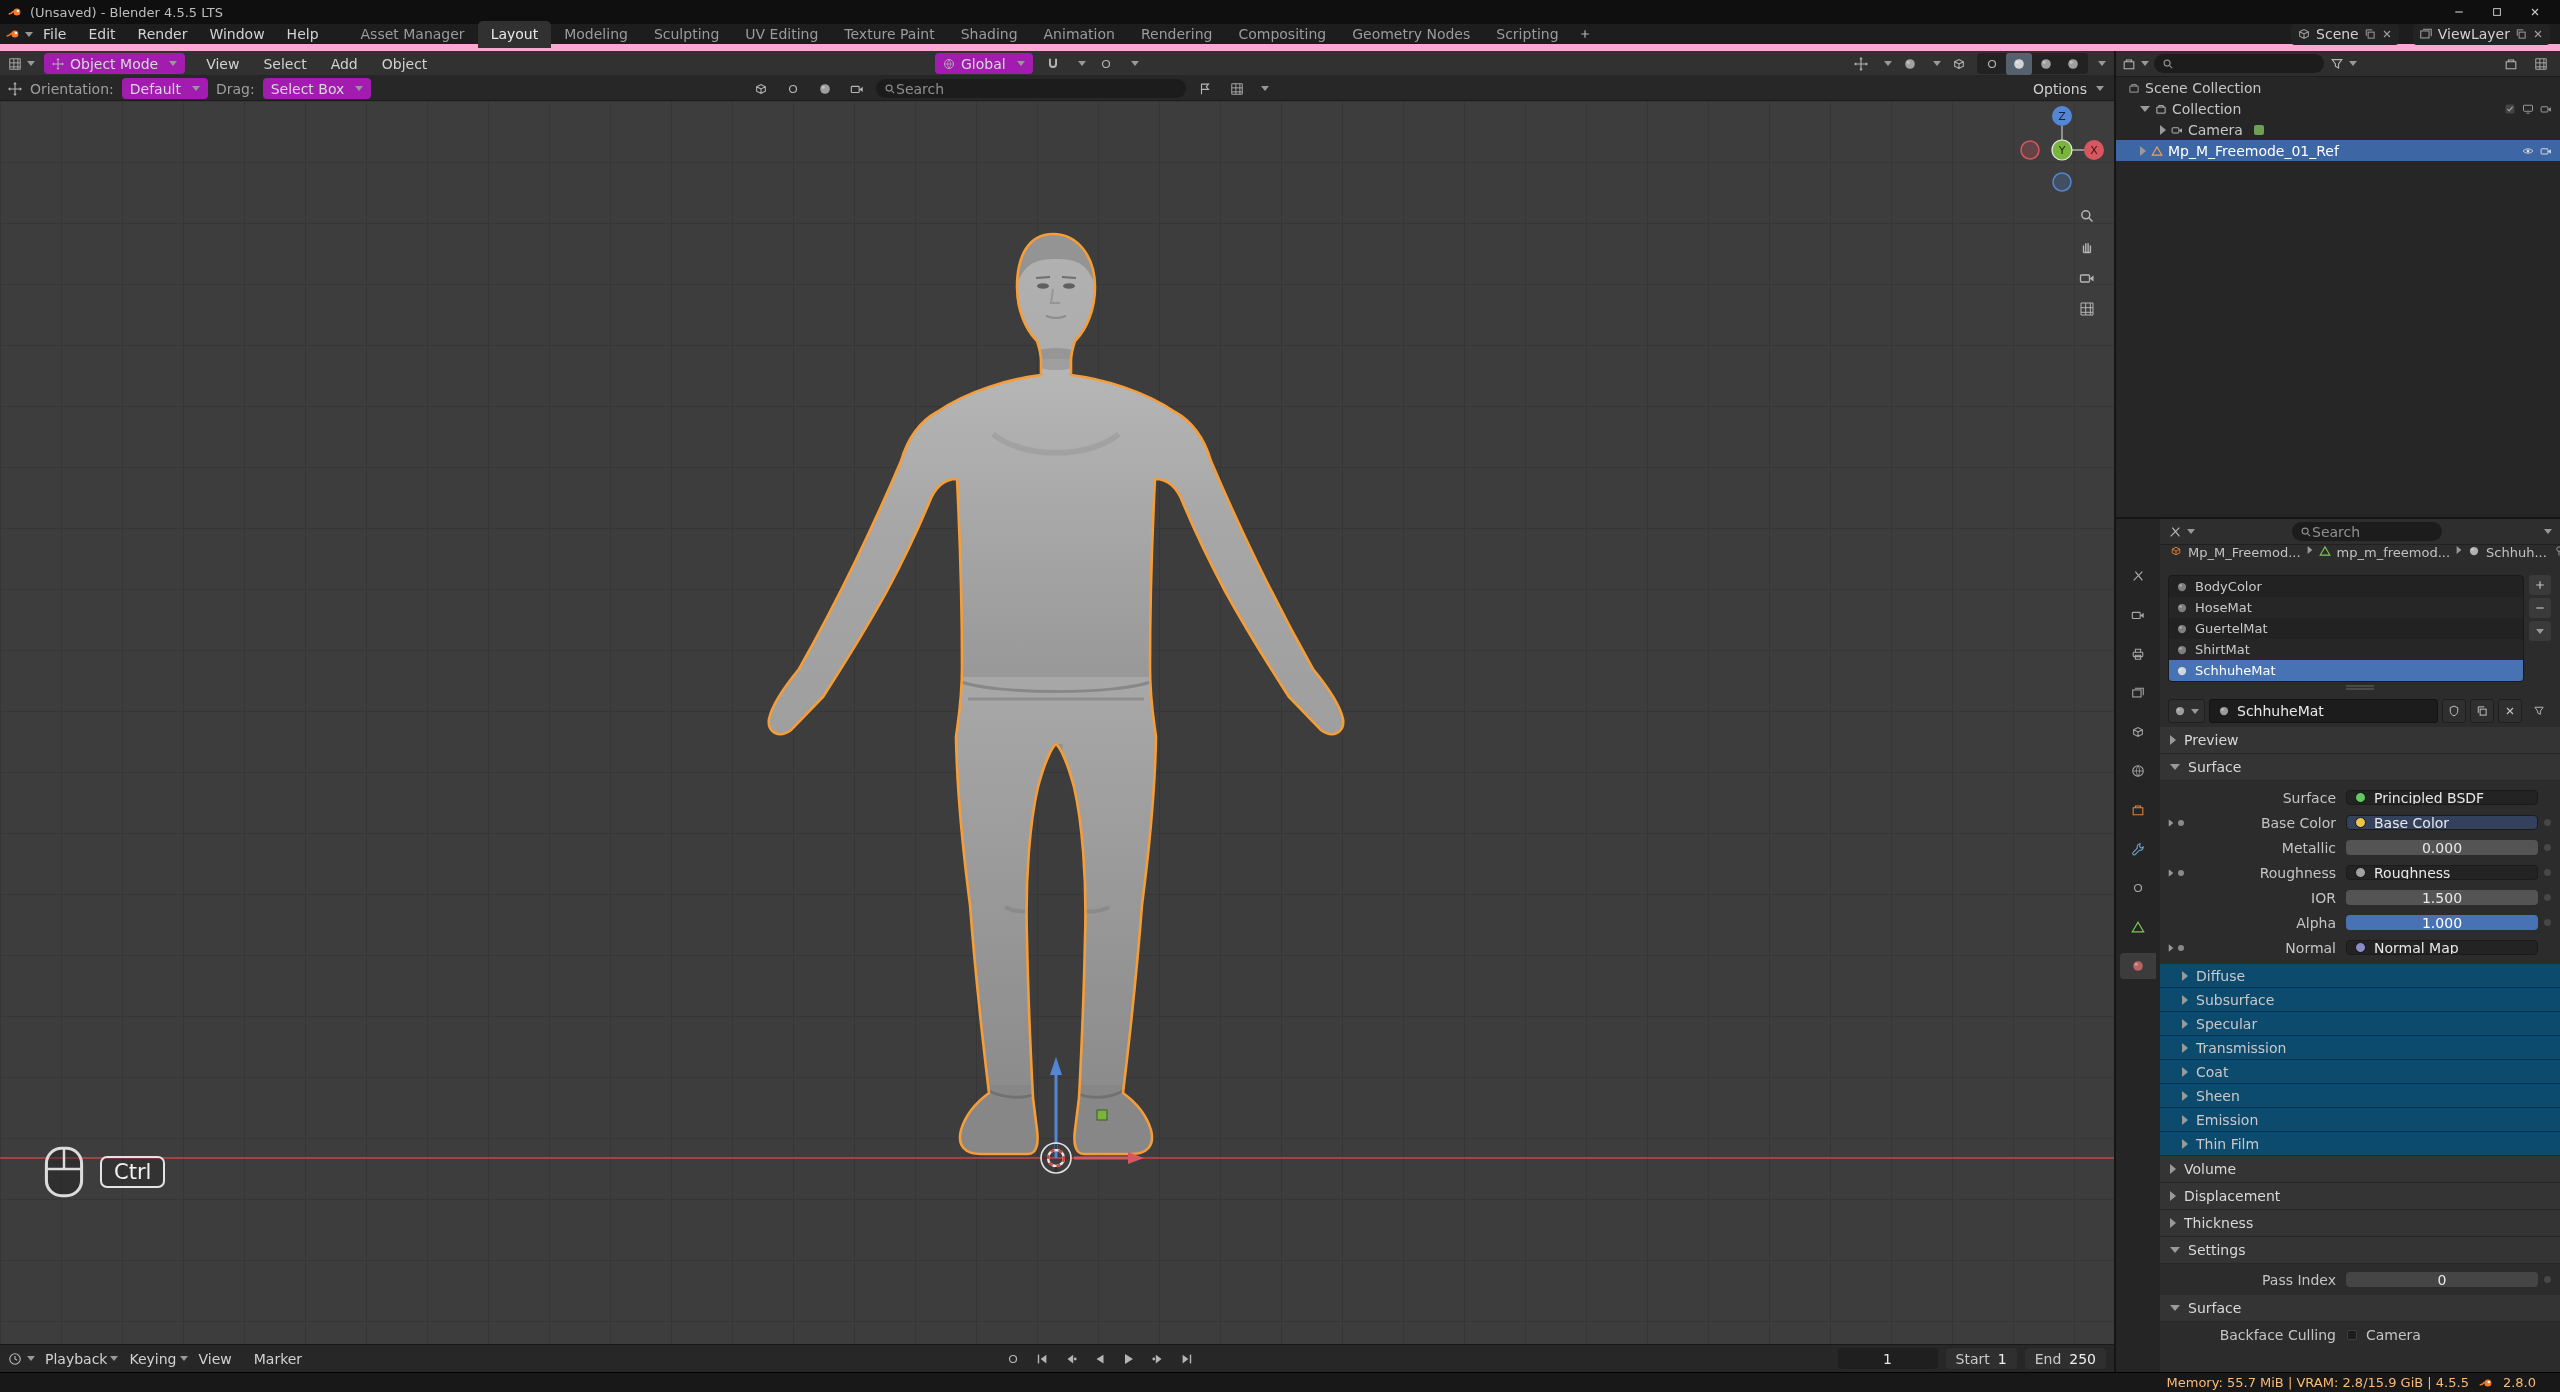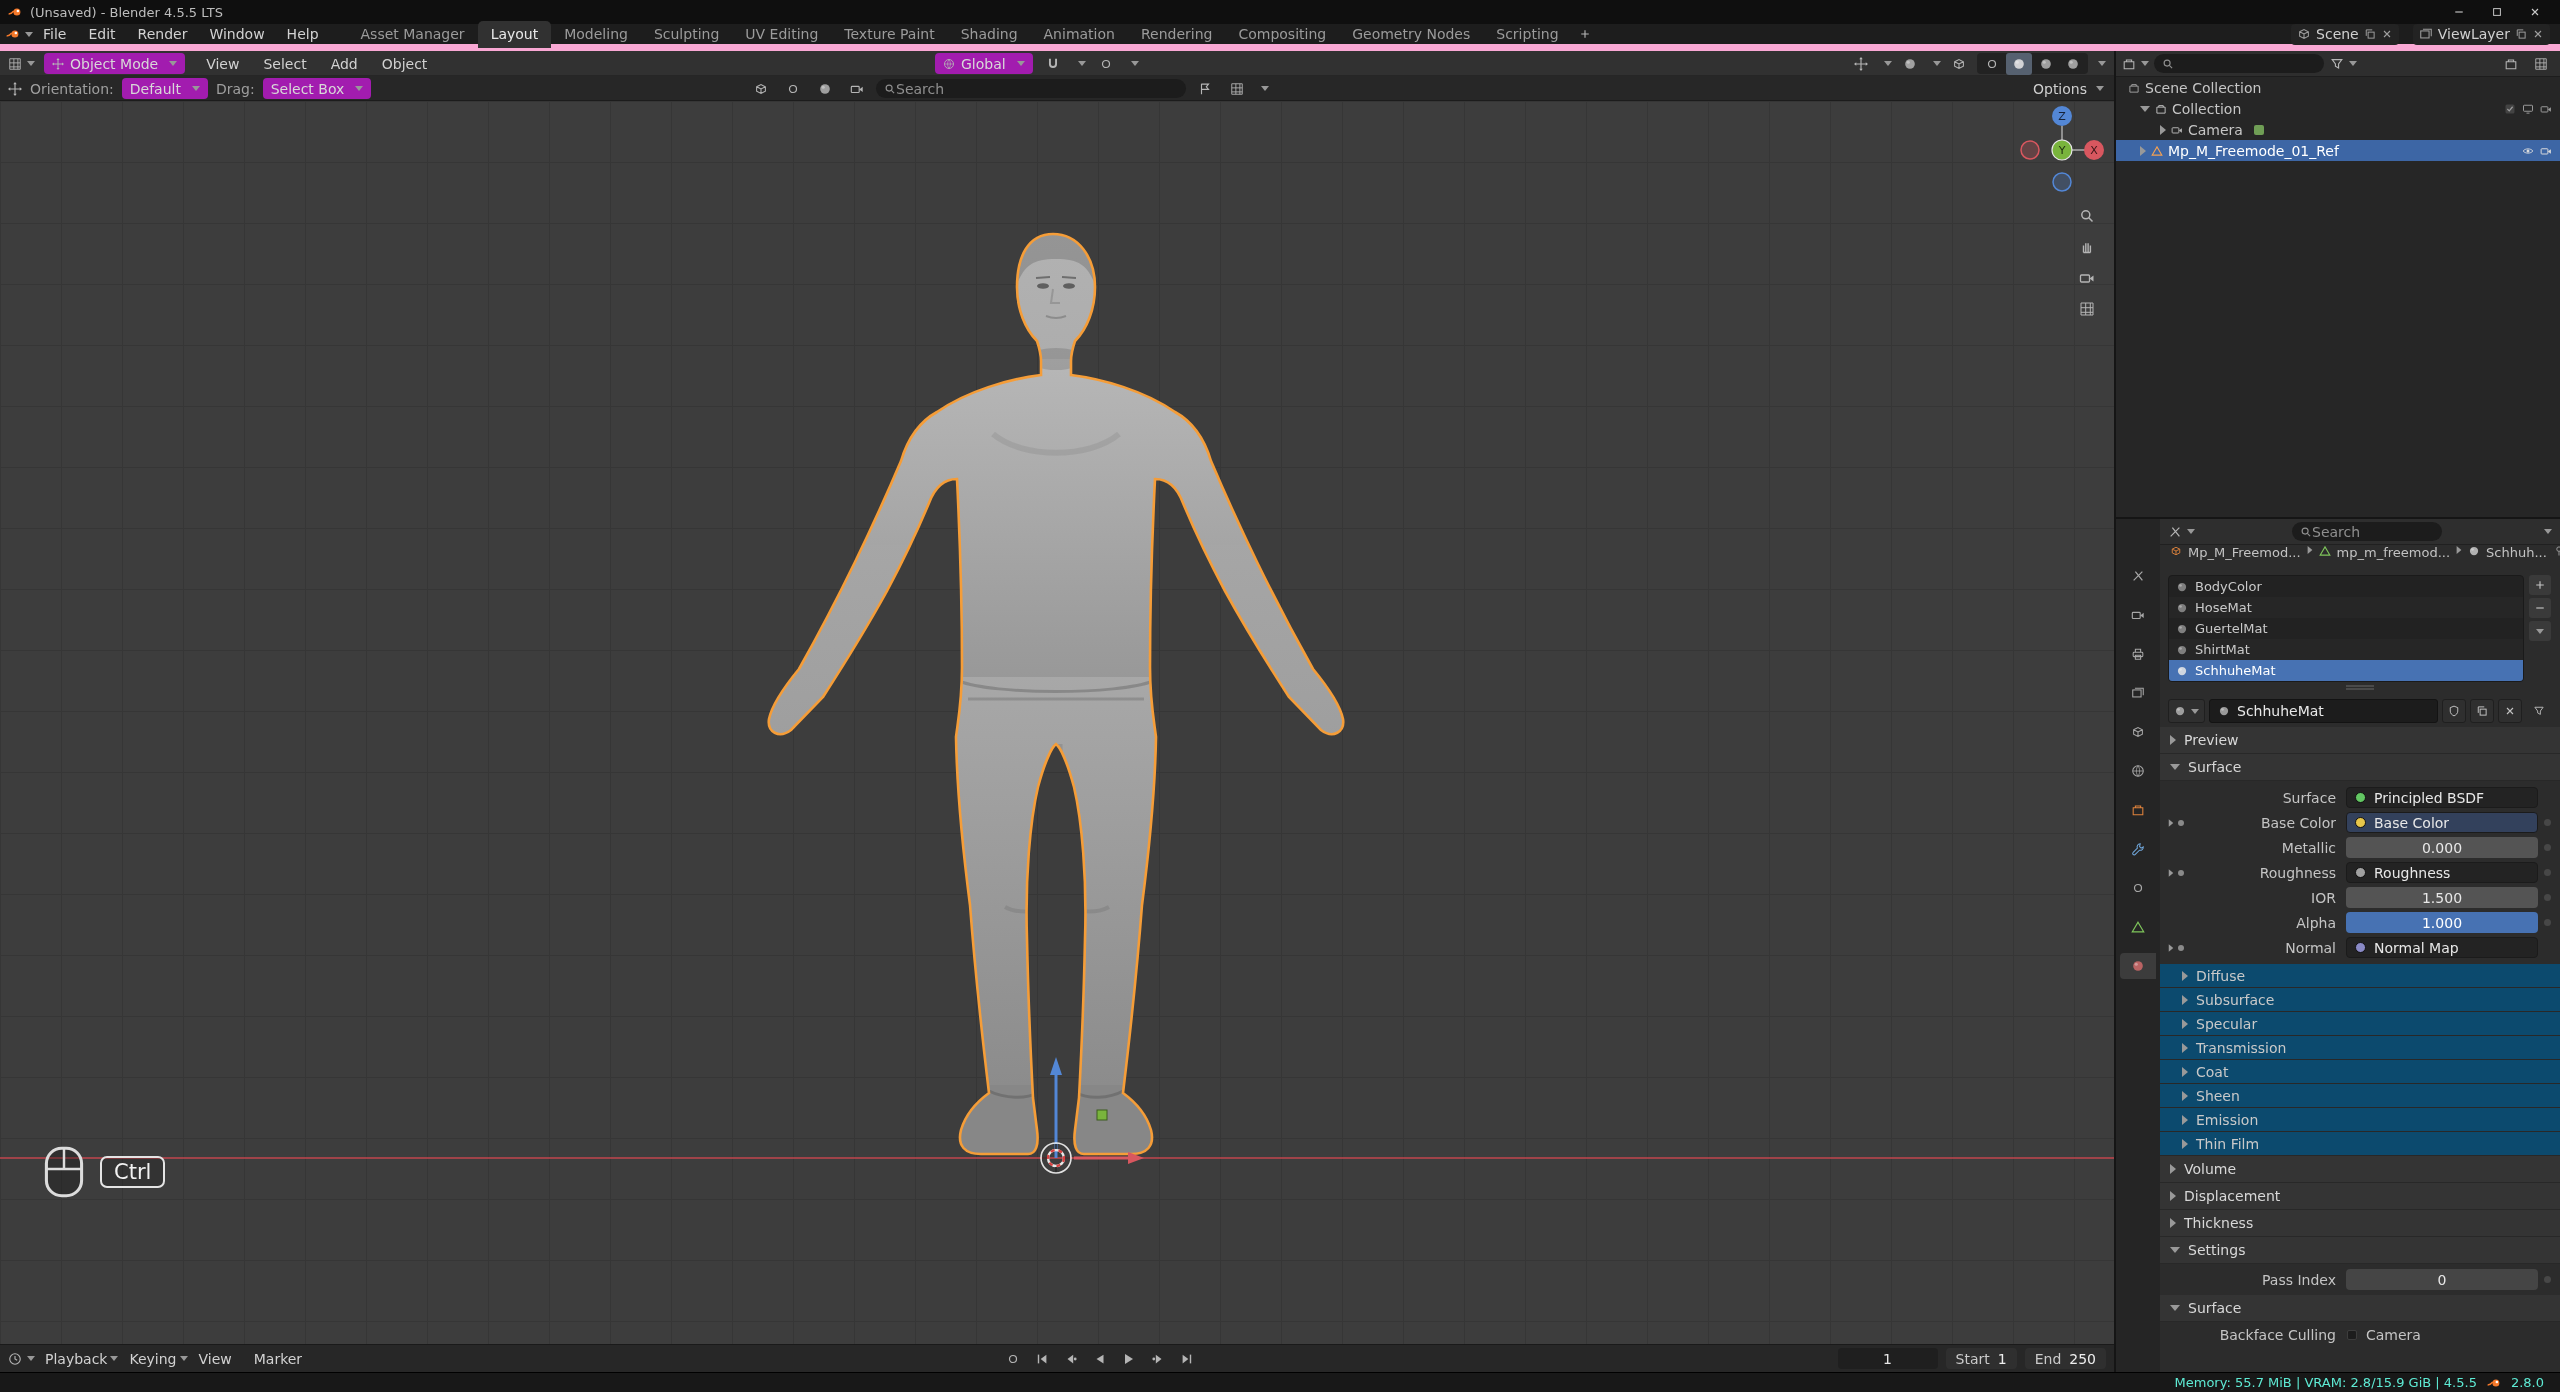--- a/index.html
+++ b/index.html
@@ -69,29 +69,29 @@
   .sbtn{width:22px;height:20px;background:#3a3a3a;border-radius:3px;display:flex;align-items:center;justify-content:center;color:#c6c6c6;font-size:13px;}
   #dbrow{display:flex;align-items:center;gap:4px;padding:6px 8px 4px 8px;}
   .dbbtn{background:#2f2f2f;border:1px solid #1f1f1f;border-radius:3px;height:24px;display:flex;align-items:center;justify-content:center;padding:0 5px;color:#c3c3c3;}
   #nameField{flex:1;background:#1c1c1c;border:1px solid #131313;border-radius:3px;height:24px;display:flex;align-items:center;gap:7px;padding:0 8px;color:#e9e9e9;}
   .panel-h{height:27px;display:flex;align-items:center;gap:8px;padding:0 10px;background:#343434;border-bottom:1px solid #282828;color:#d8d8d8;}
   .panel-h.sub{height:24px;background:#0c4a6e;padding-left:22px;color:#c9c9c9;}
   .prow{height:25px;display:flex;align-items:center;padding-right:4px;}
   .plabel{width:160px;text-align:right;padding-right:10px;color:#c4c4c4;flex:0 0 auto;}
   .pprefix{width:26px;display:flex;align-items:center;gap:4px;padding-left:8px;flex:0 0 auto;}
   .dot{width:6px;height:6px;border-radius:50%;background:#8a8a8a;}
-  .pfield{flex:1;height:21px;border-radius:4px;display:flex;align-items:center;justify-content:center;color:#e8e8e8;position:relative;overflow:hidden;}
+  .pfield{flex:1;height:15px;border-radius:4px;display:flex;align-items:center;justify-content:center;color:#e8e8e8;position:relative;overflow:hidden;}
   .f-link{background:#232323;border:1px solid #1b1b1b;justify-content:flex-start;padding-left:8px;gap:8px;}
   .f-slider{background:#545454;}
   .f-slider.blue{background:#4772b3;color:#fff;}
   .sock{width:11px;height:11px;border-radius:50%;flex:0 0 auto;border:1px solid #111;}
   .deco{width:18px;display:flex;justify-content:center;flex:0 0 auto;}
   .decodot{width:7px;height:7px;border-radius:50%;background:#474747;}
   
-  #statusbar{top:1372px;left:0;width:2560px;height:20px;background:#181818;border-top:1px solid #000;display:flex;align-items:center;justify-content:flex-end;gap:10px;padding:0 16px;color:#5eead4;font-size:13px;}
+  #statusbar{top:1372px;left:0;width:2560px;height:20px;background:#181818;border-top:1px solid #000;display:flex;align-items:center;justify-content:flex-end;gap:10px;padding:0 24px;color:#fdba74;font-size:13px;}
 </style>
 </head>
 <body>
 
 <svg width="0" height="0" style="position:absolute">
 <defs>
 <symbol id="s-chev" viewBox="0 0 16 16">
         <path d="M4 6l4 4 4-4" fill="none" stroke="currentColor" stroke-width="1.6"></path>
       </symbol>
 <symbol id="s-lens" viewBox="0 0 16 16">

